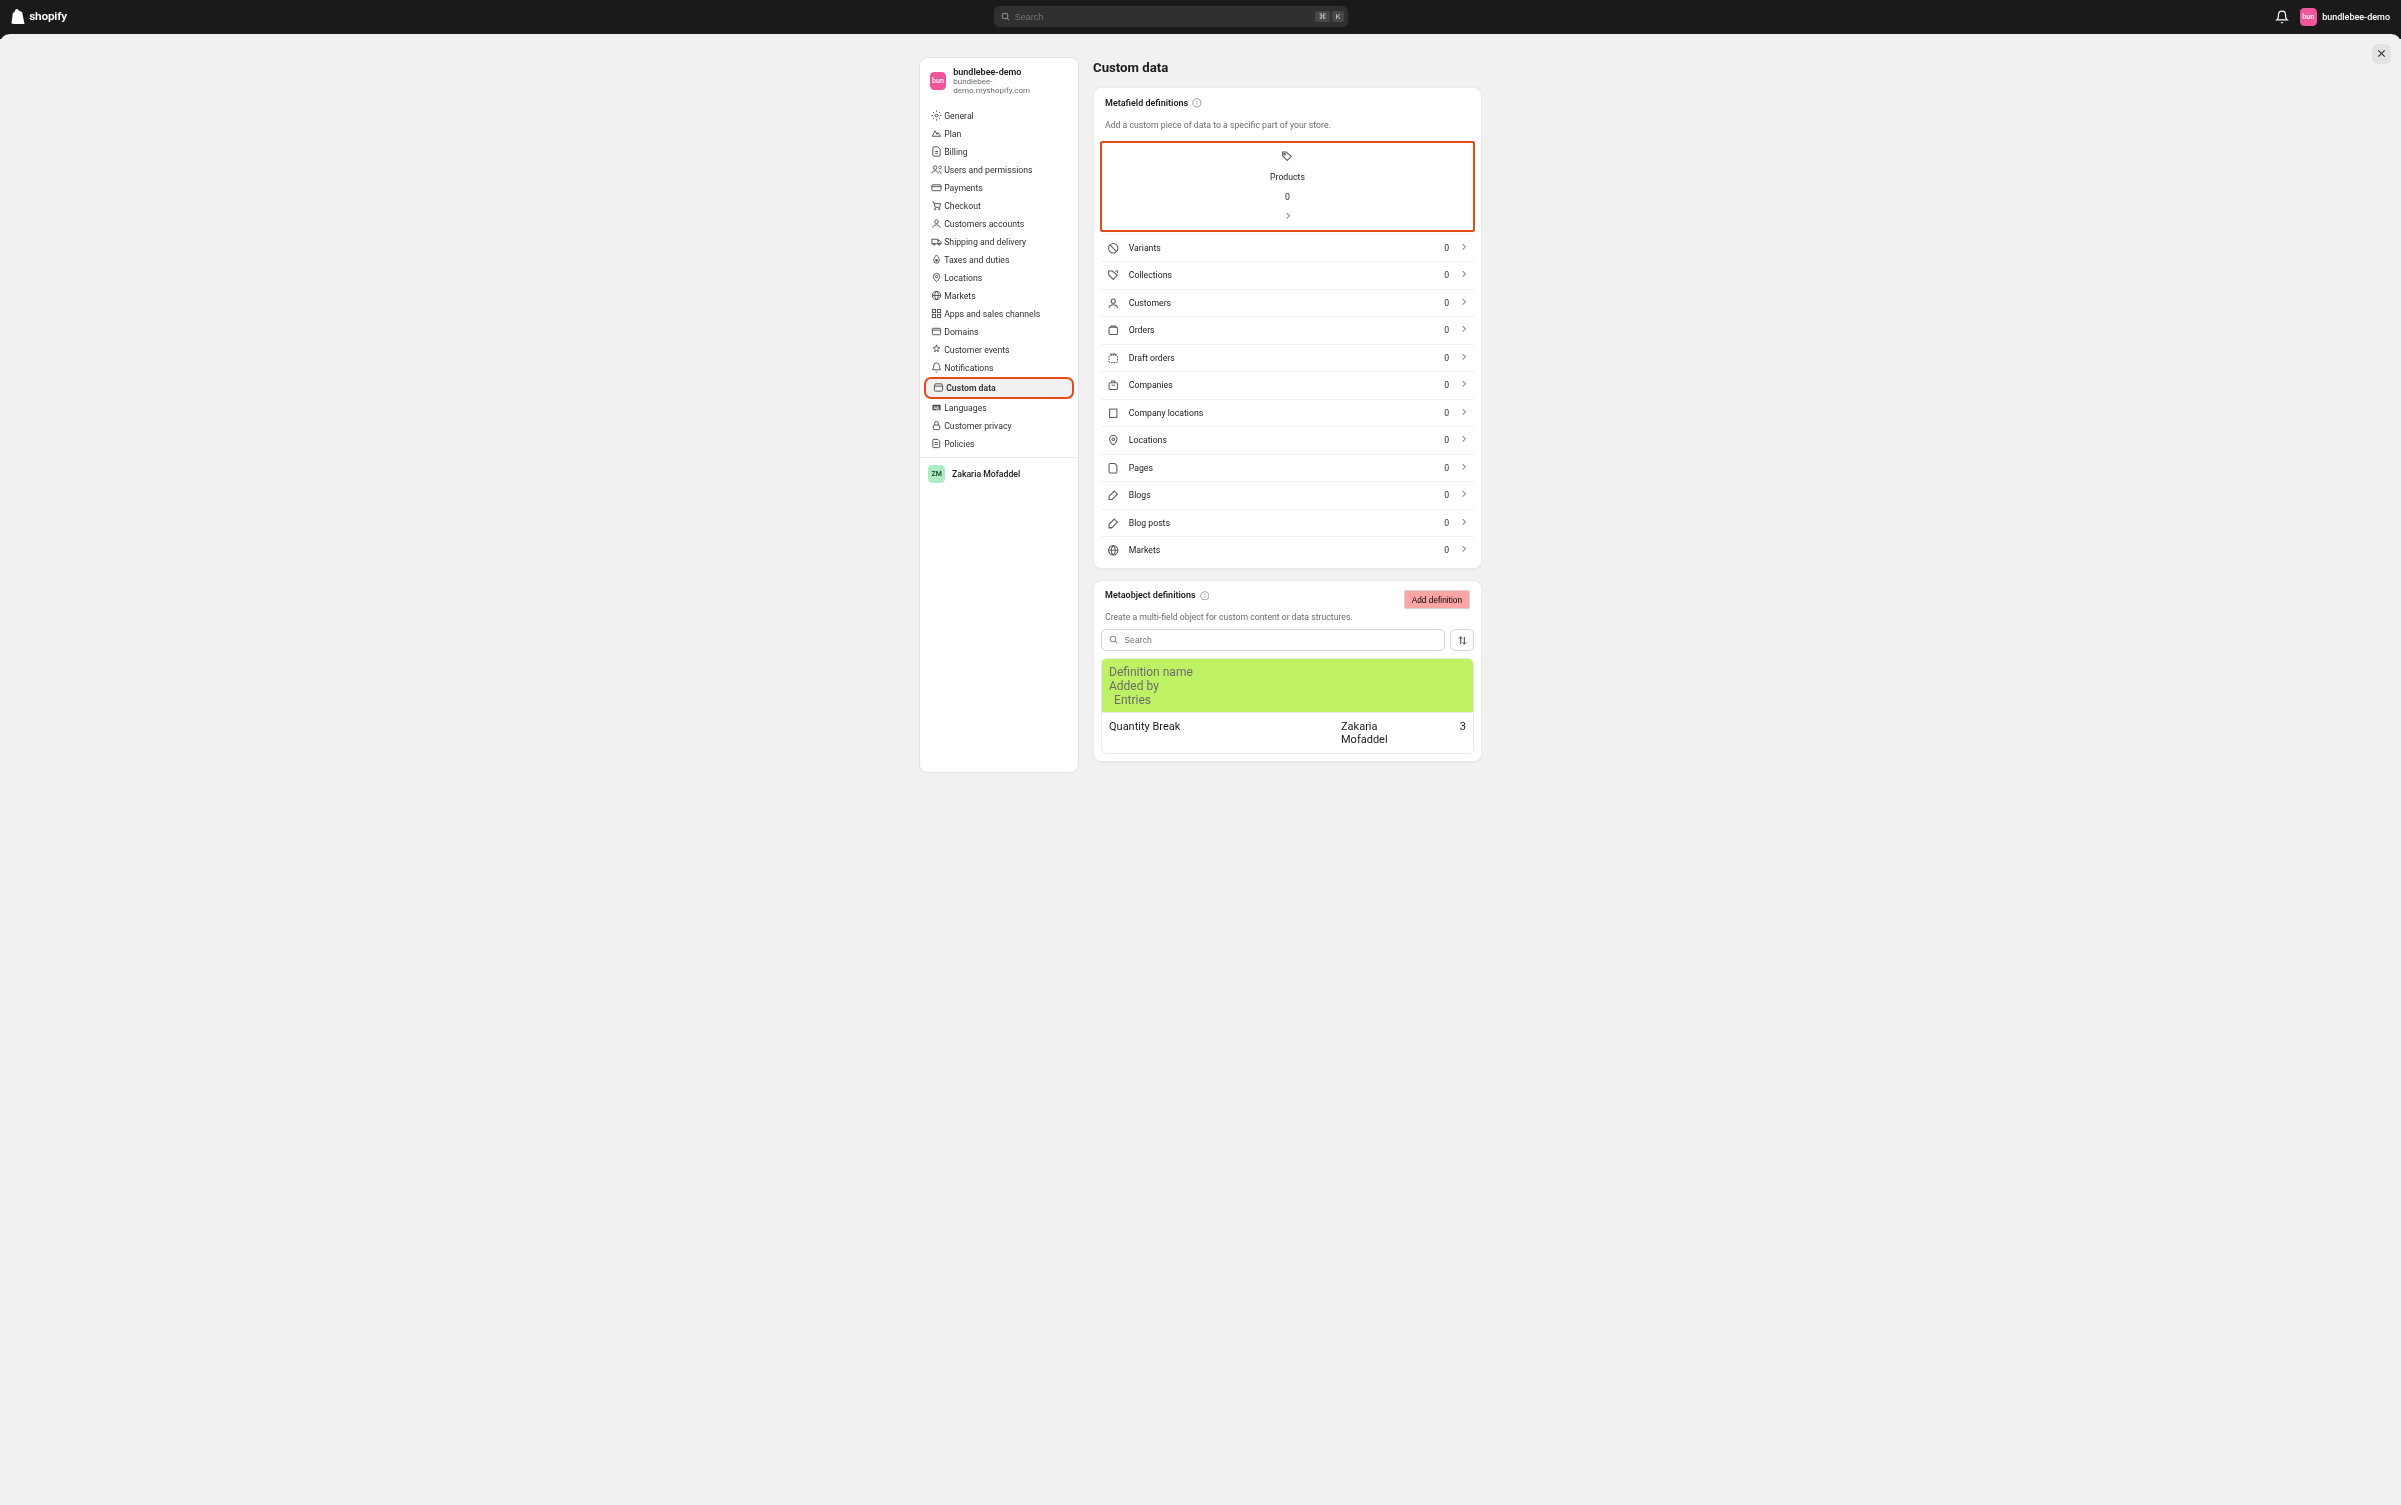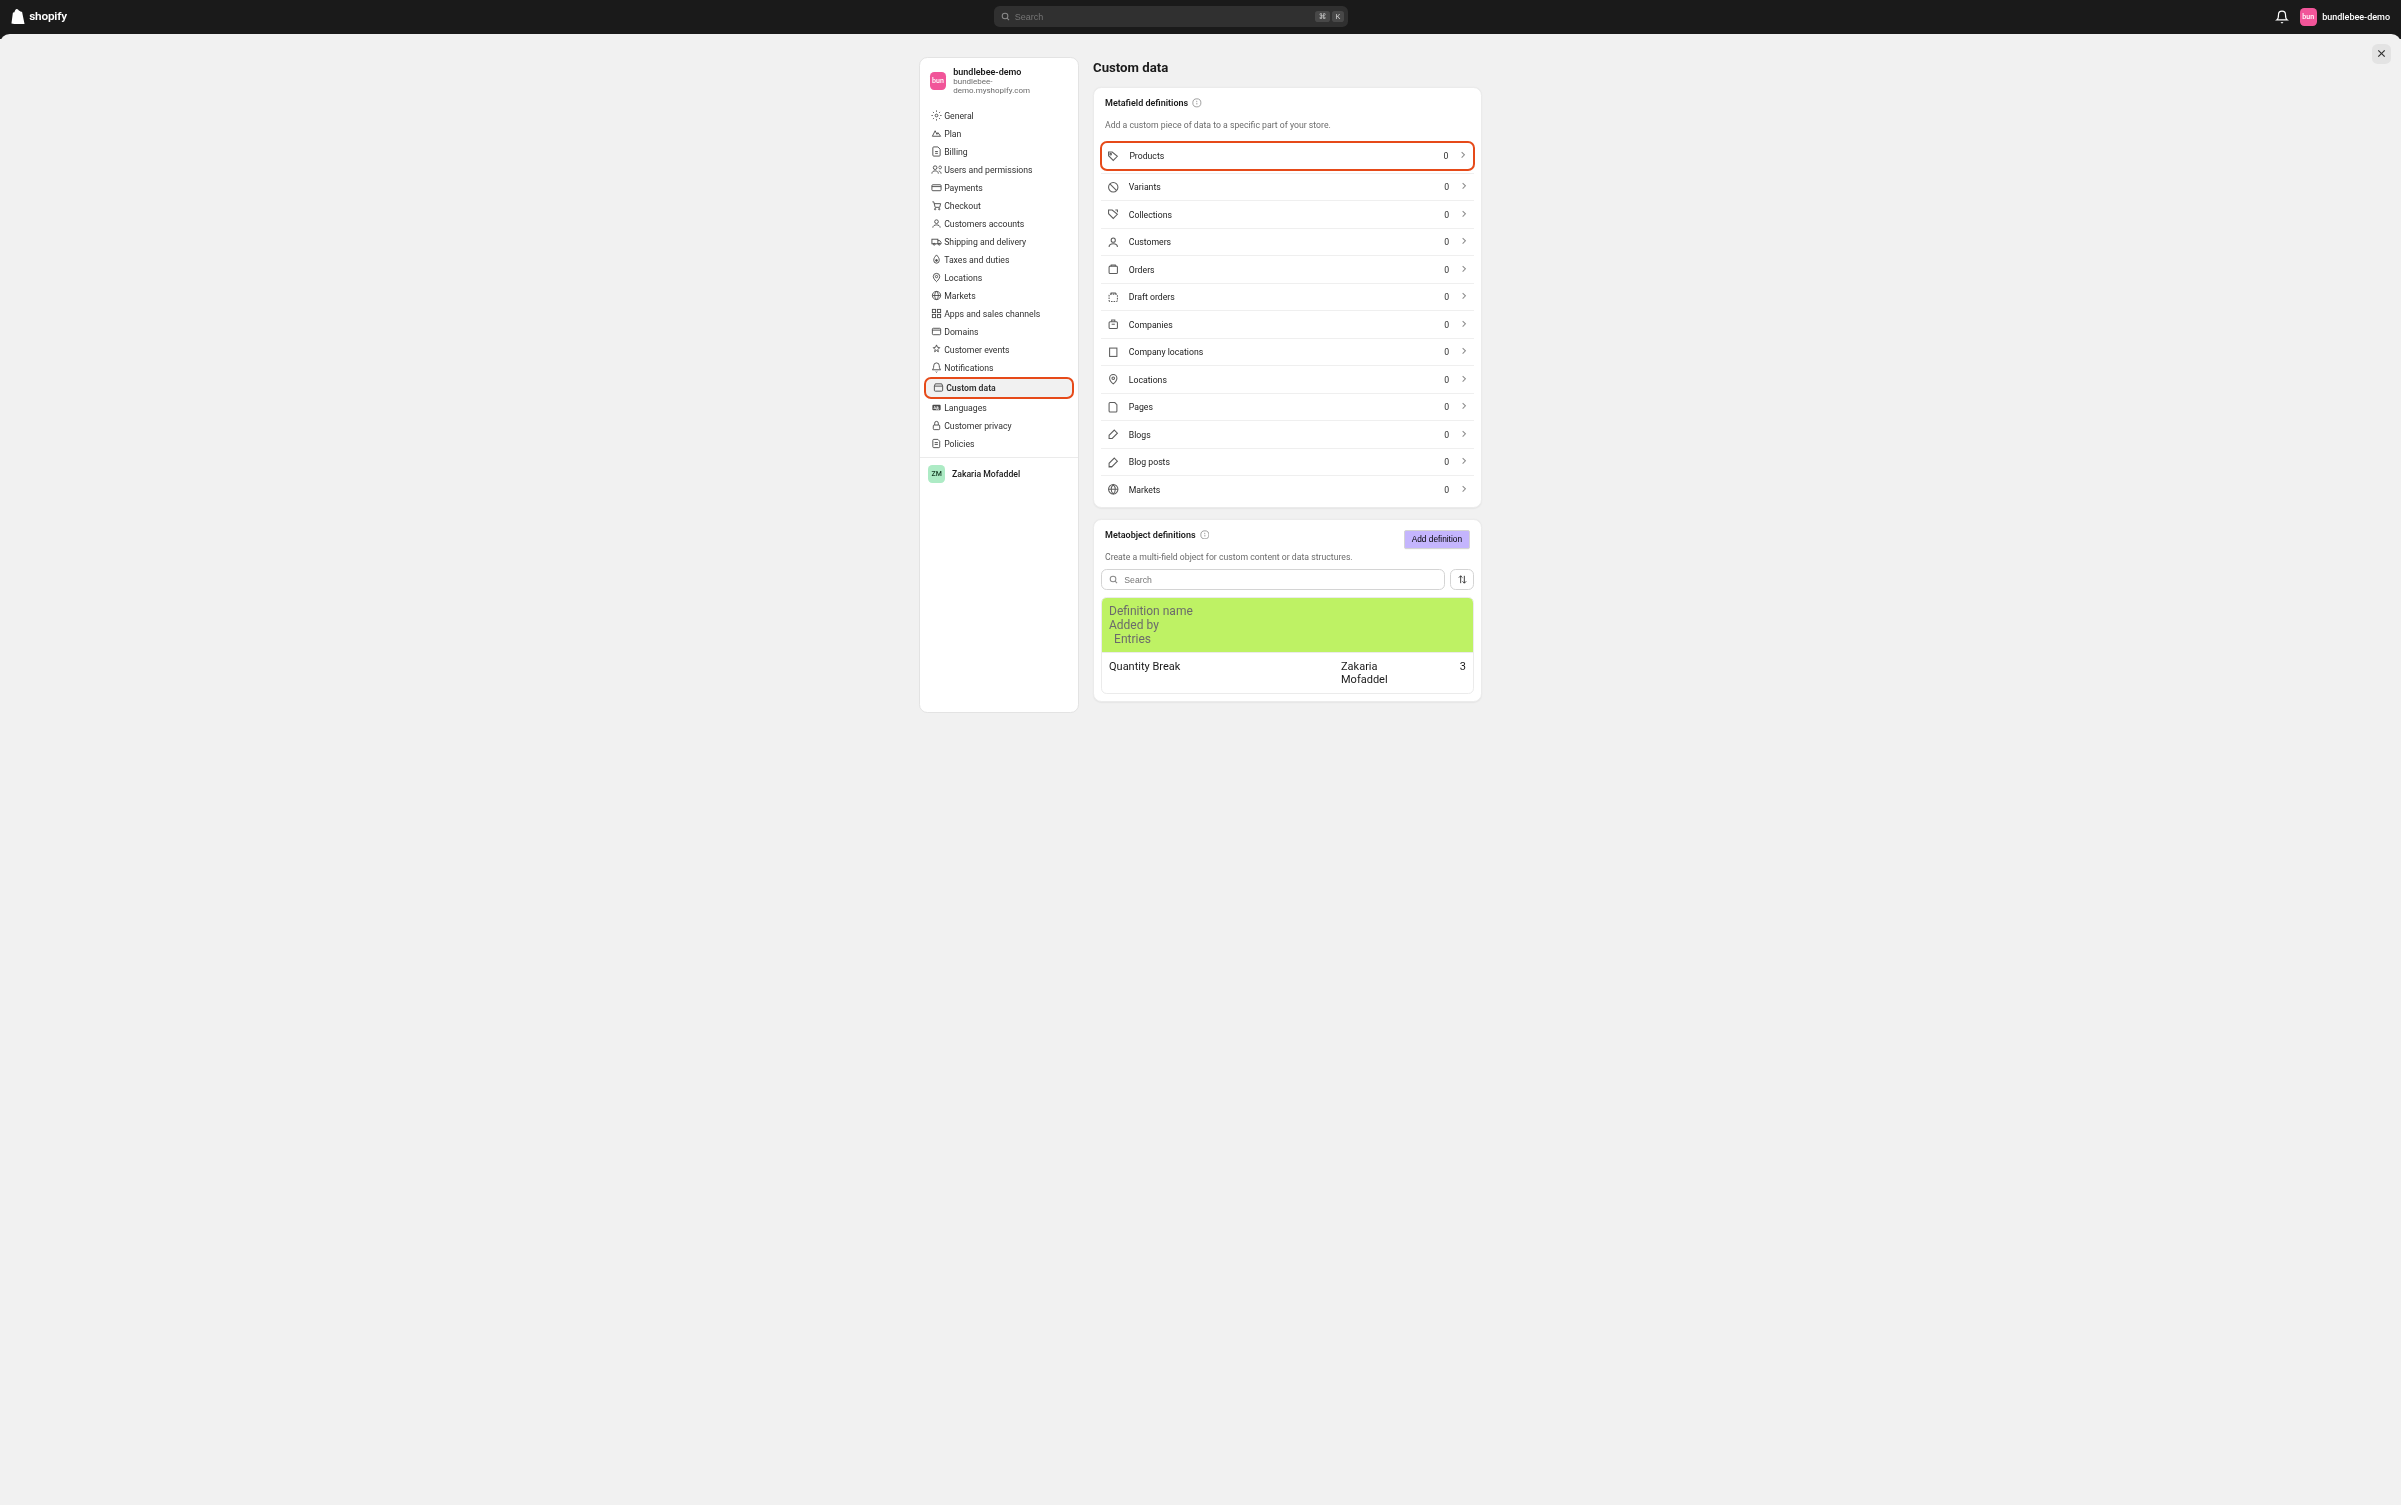--- a/index.html
+++ b/index.html
@@ -122,28 +122,28 @@
     .card-title { font-size: 9px; font-weight: 600; display: flex; align-items: center; gap: 4.2px; }
     .card-desc { font-size: 8.7px; color: #6b6b6b; margin-top: 12px; margin-bottom: 7px; }
     .def-list { padding: 0 7px 4.2px; }
     .def-row {
       display: flex; align-items: center; gap: 9.7px;
       padding: 7px 5.6px;
       border-top: 0.7px solid #efefef;
       cursor: pointer;
     }
     .def-row:first-child { border-top: none; }
-    .def-row.highlight { border: 2.1px solid #e64a19; border-radius: 7px; margin: 1.4px -1.4px; border-top: 2.1px solid #e64a19 !important; }
+    .def-row.highlight { border: 2.1px solid #e64a19; border-radius: 2px; margin: 1.4px -1.4px; border-top: 2.1px solid #e64a19 !important; flex-direction: column; }
     .def-row .ricon { width: 12.5px; height: 12.5px; color: #5c5c5c; display: flex; align-items: center; justify-content: center; }
     .def-row .label { flex: 1; font-size: 8.7px; }
     .def-row .count { font-size: 8.7px; color: #303030; }
     .def-row .chev { color: #8a8a8a; }
     .card-header-row { display: flex; justify-content: space-between; align-items: flex-start; padding: 9.7px 11px 7px;}
     .add-def-btn {
-      background: #c4b5fd;
+      background: #fca5a5;
       border: 0.7px solid #d4d4d4;
       border-radius: 2px;
       padding: 3.5px 7px;
       font-size: 8.3px;
       font-weight: 500;
       cursor: pointer;
       box-shadow: 0 0.7px 0 rgba(0,0,0,0.04);
     }
     .search-row { padding: 0 7px; display: flex; gap: 5.6px; }
     .search-input {

